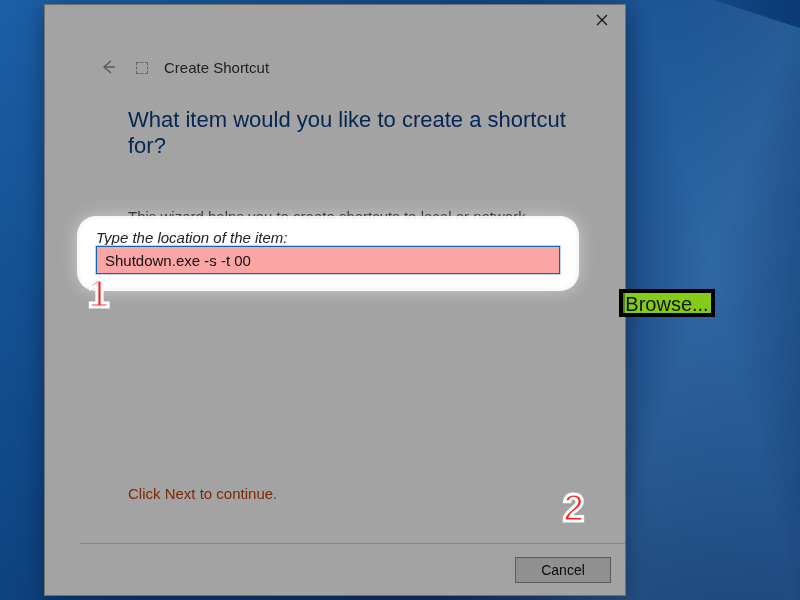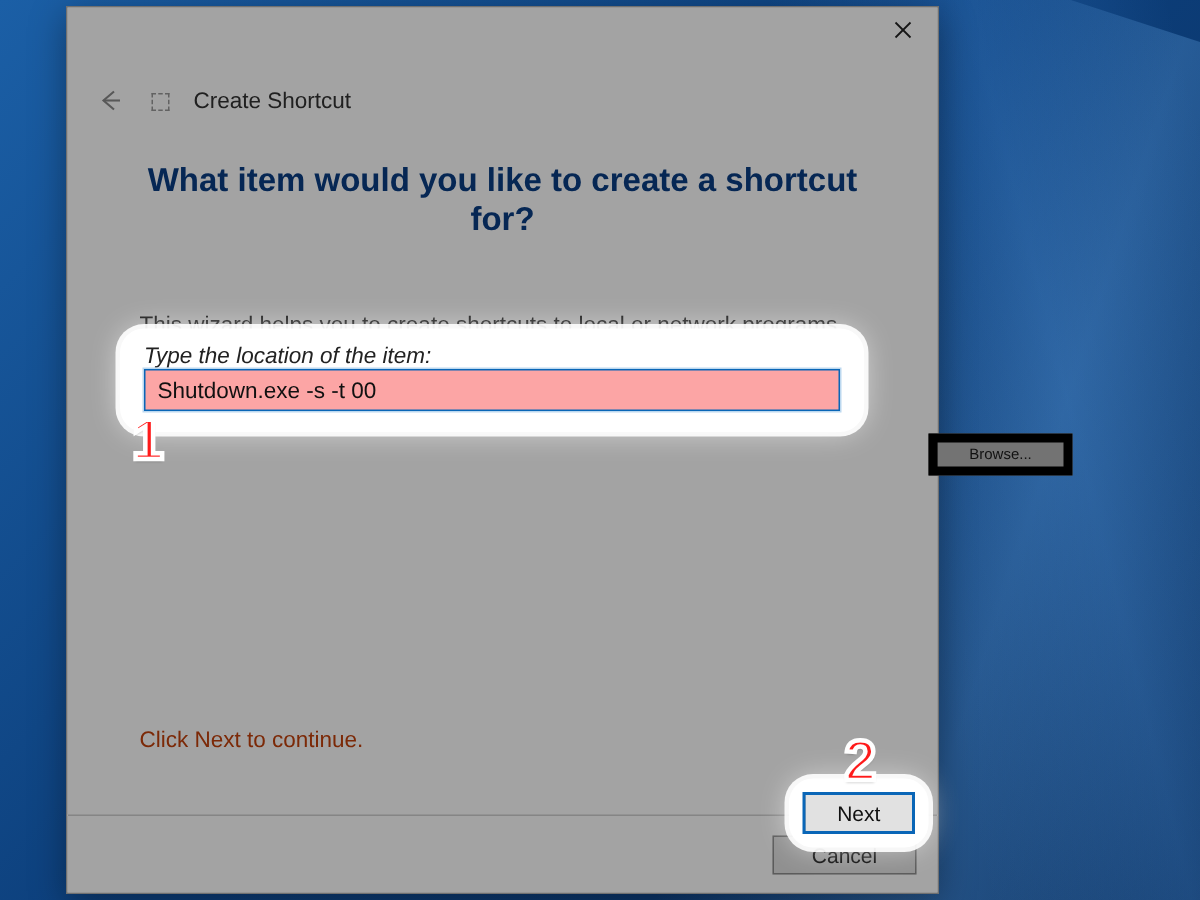--- a/index.html
+++ b/index.html
@@ -8,53 +8,53 @@
   .bg-beam1 { position:absolute; right:-120px; top:20px; width:400px; height:700px; transform: rotate(18deg); background: linear-gradient(90deg, rgba(255,255,255,0) 0%, rgba(120,190,255,0.25) 40%, rgba(255,255,255,0) 100%); }
   .bg-beam2 { position:absolute; right:-60px; top:-60px; width:260px; height:800px; transform: rotate(-14deg); background: linear-gradient(90deg, rgba(255,255,255,0) 0%, rgba(90,170,255,0.18) 50%, rgba(255,255,255,0) 100%); }
 
   .dialog {
     position: absolute;
     left: 44px; top: 4px;
     width: 582px; height: 592px;
     background: #ffffff;
     border: 1px solid #707070;
     box-shadow: 0 6px 22px rgba(0,0,0,0.35);
-    display: flex; flex-direction: column;
+    display: flex; flex-direction: column; padding-left: 35px;
   }
   .titlebar { height: 34px; display:flex; justify-content:flex-end; align-items:flex-start; }
   .close-btn { width: 46px; height: 30px; display:flex; align-items:center; justify-content:center; color:#222; font-size:14px; cursor:pointer; }
   .close-btn svg { width:12px; height:12px; }
 
   .header-row { display:flex; align-items:center; gap:16px; padding: 16px 0 0 16px; color:#444; }
   .back-arrow { width:24px; height:24px; display:flex; align-items:center; justify-content:center; color:#8a8a8a; }
   .header-icon { width:12px; height:12px; border: 1px dashed #9a9a9a; display:inline-block; position:relative; top:1px; }
   .header-title { font-size:15px; color:#333; }
 
   .content { padding: 28px 48px 0 48px; flex:1; position:relative; }
 
-  .heading { color:#0a3e84; font-size:22px; font-weight:700;text-align:center; }
+  .heading { color:#0a3e84; font-size:22px; font-weight:400; }
 
   .help-text { margin-top: 46px; font-size:15px; color:#222; line-height:1.55; max-width: 580px; }
 
   .field-group { margin-top: 42px; position:relative; }
   .field-label { font-size:15px; color:#222; margin-bottom:6px; display:block; }
   .field-row { display:flex; align-items:stretch; gap:16px; }
   .location-input {
     width: 466px; height:28px;
     border: 1px solid #0a66b7;
     outline: 1px solid #85b8e4;
     padding: 2px 8px;
     font-size:15px; font-family:inherit;
     color:#111; background:#fff;
   }
   .browse-btn {
     width: 96px; height:28px;
-    border: 6px solid #000000;
-    background: #737373;
-    font-size:10px; color:#111;
+    border: 4px solid #000000;
+    background: #84cc16;
+    font-size:20px; color:#111;
     cursor:pointer;
   }
 
   .continue-text { margin-top: 46px; font-size:15px; color:#c2410c; }
 
   .footer {
     height: 52px;
     border-top: 1px solid #d0d0d0;
     display:flex; justify-content:flex-end; align-items:center;
     padding: 0 14px; gap:10px;
@@ -179,20 +179,17 @@
 
   <div class="dim-overlay"></div>
 
   <div class="highlight hl-input">
     <span class="field-label">Type the location of the item:</span>
     <input value="Shutdown.exe -s -t 00" style="">
   </div>
 
   <button class="browse-btn" style="position:absolute; left:574px; top:284px; z-index:3;">Browse...</button>
 
-  <div class="highlight hl-next">
-    <button>Next</button>
-  </div>
 
   <div class="callout n1">1</div>
   <div class="callout n2">2</div>
 
 </div>
 
 </body></html>

